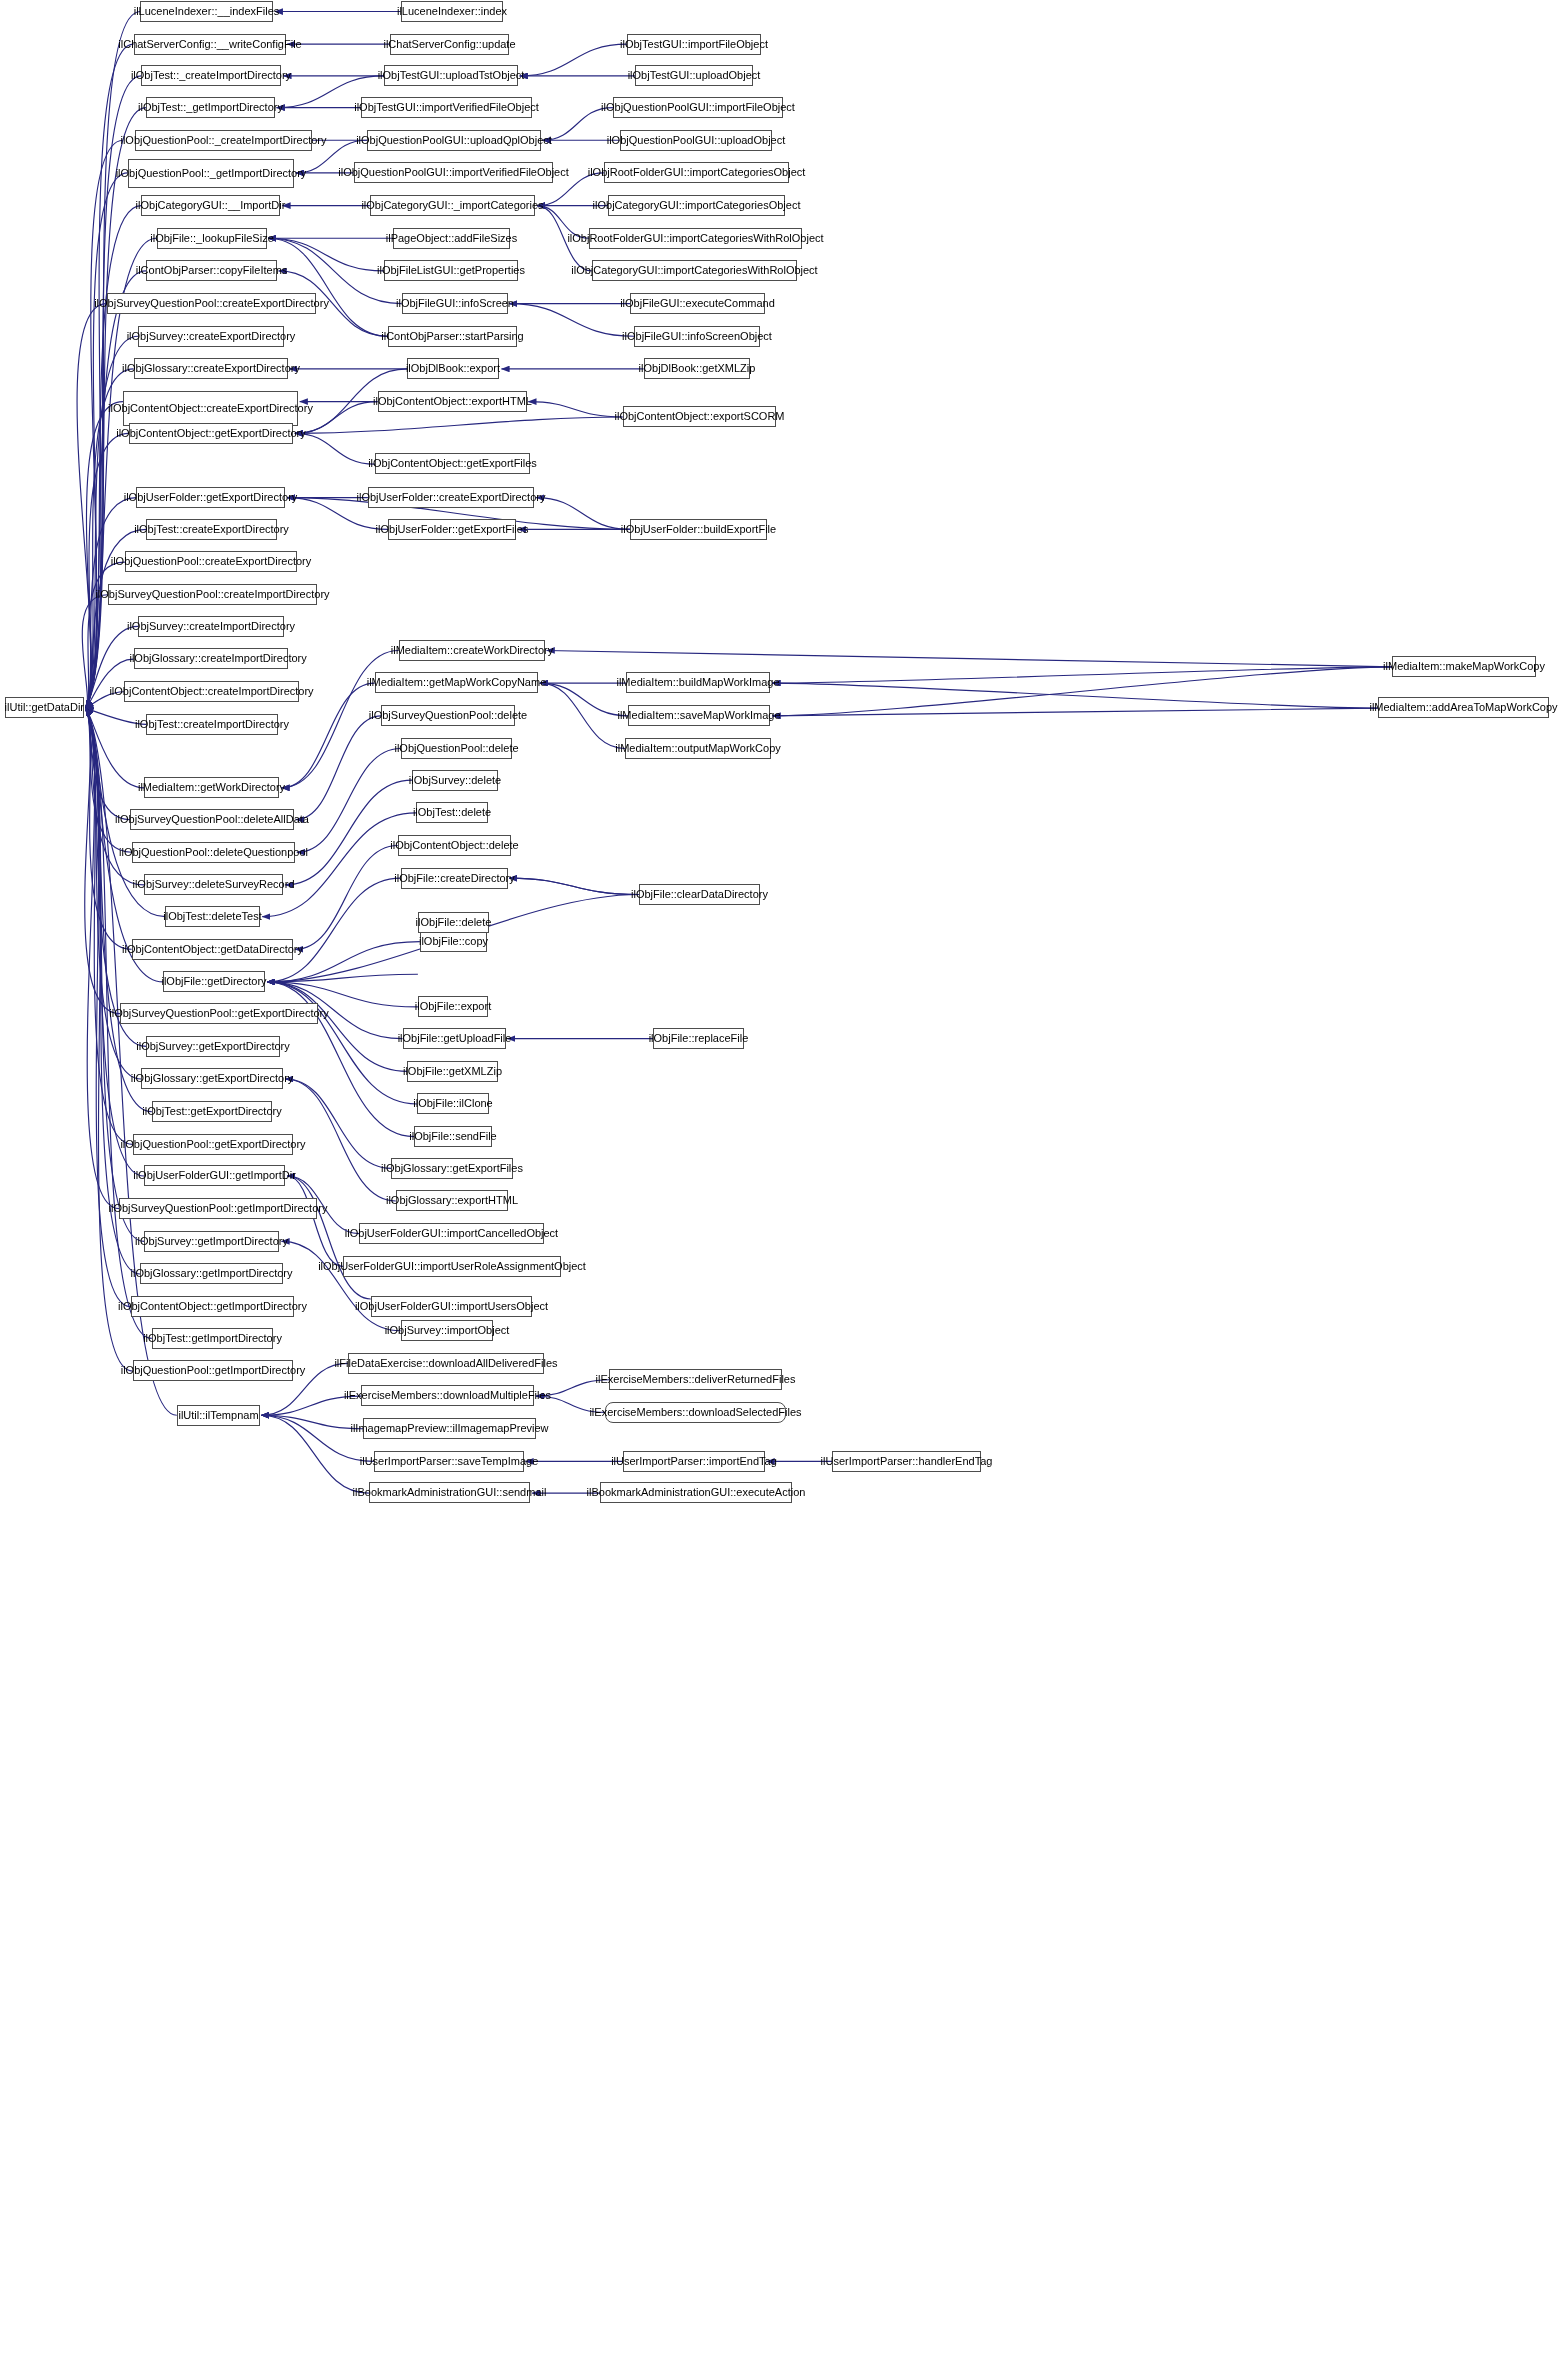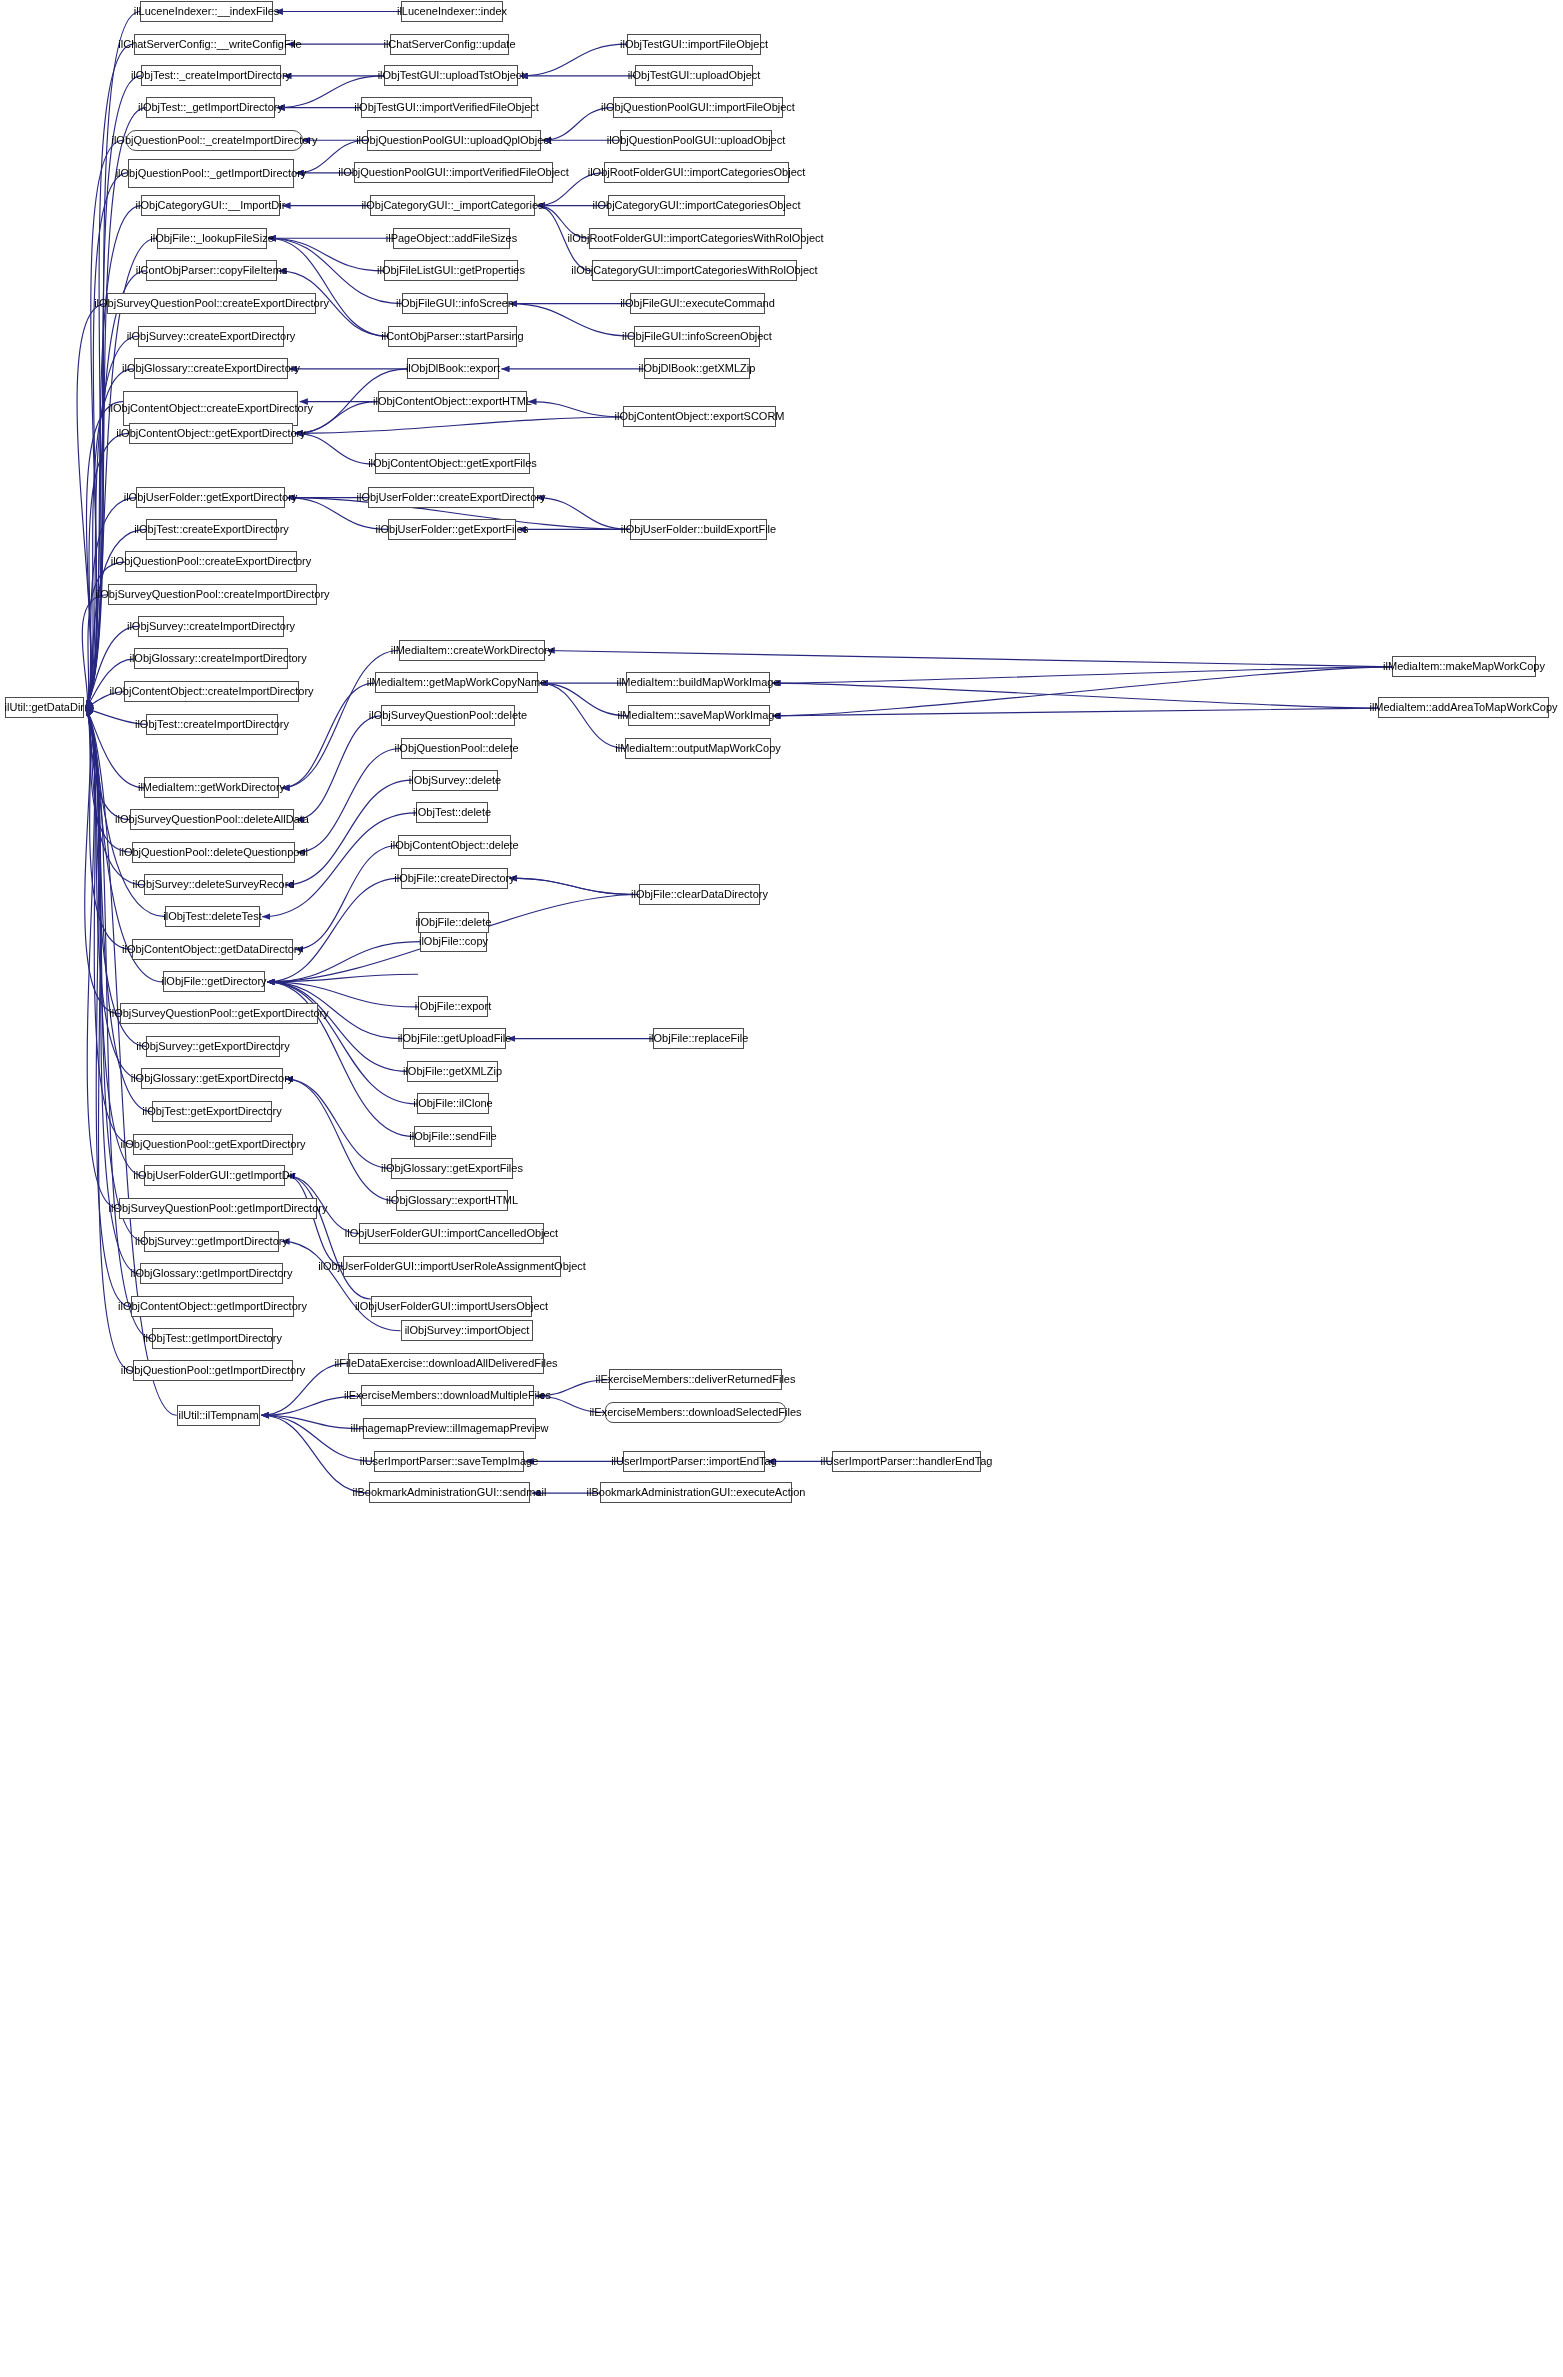--- a/index.html
+++ b/index.html
@@ -167,21 +167,21 @@
         <path d="M648,1521 L547,1521"></path>
         <path d="M866,1521 L798,1521"></path>
         <path d="M625,1554 L554,1554"></path>
       </g>
   </svg>
 <div class="node root" style="left: 4.8px; top: 697px; width: 79px; height: 21px;">ilUtil::getDataDir</div>
     <div class="node" style="left: 140px; top: 1px; width: 133px; height: 21px;">ilLuceneIndexer::__indexFiles</div>
     <div class="node" style="left: 134px; top: 34px; width: 152px; height: 21px;">ilChatServerConfig::__writeConfigFile</div>
     <div class="node" style="left: 141px; top: 65px; width: 140px; height: 21px;">ilObjTest::_createImportDirectory</div>
     <div class="node" style="left: 146px; top: 97px; width: 129px; height: 21px;">ilObjTest::_getImportDirectory</div>
-    <div class="node" style="left: 126px; top: 130px; width: 177px; height: 21px; border-radius: 10px;">ilObjQuestionPool::_createImportDirectory</div>
+    <div class="node" style="left: 135px; top: 130px; width: 177px; height: 21px;">ilObjQuestionPool::_createImportDirectory</div>
     <div class="node" style="left: 128px; top: 150px; width: 166px; height: 29px; margin-top: 9px;">ilObjQuestionPool::_getImportDirectory</div>
     <div class="node" style="left: 141px; top: 195px; width: 139px; height: 21px;">ilObjCategoryGUI::__ImportDir</div>
     <div class="node" style="left: 157px; top: 228px; width: 110px; height: 21px;">ilObjFile::_lookupFileSize</div>
     <div class="node" style="left: 146px; top: 260px; width: 131px; height: 21px;">ilContObjParser::copyFileItems</div>
     <div class="node" style="left: 107px; top: 293px; width: 209px; height: 21px;">ilObjSurveyQuestionPool::createExportDirectory</div>
     <div class="node" style="left: 138px; top: 326px; width: 146px; height: 21px;">ilObjSurvey::createExportDirectory</div>
     <div class="node" style="left: 134px; top: 358px; width: 154px; height: 21px;">ilObjGlossary::createExportDirectory</div>
     <div class="node" style="left: 123px; top: 391px; width: 175px; height: 35px;">ilObjContentObject::createExportDirectory</div>
     <div class="node" style="left: 129px; top: 423px; width: 164px; height: 21px;">ilObjContentObject::getExportDirectory</div>
     <div class="node" style="left: 136px; top: 487px; width: 149px; height: 21px;">ilObjUserFolder::getExportDirectory</div>
@@ -241,21 +241,21 @@
     <div class="node" style="left: 418px; top: 996px; width: 70px; height: 21px;">ilObjFile::export</div>
     <div class="node" style="left: 403px; top: 1028px; width: 103px; height: 21px;">ilObjFile::getUploadFile</div>
     <div class="node" style="left: 407px; top: 1061px; width: 91px; height: 21px;">ilObjFile::getXMLZip</div>
     <div class="node" style="left: 417px; top: 1093px; width: 72px; height: 21px;">ilObjFile::ilClone</div>
     <div class="node" style="left: 414px; top: 1126px; width: 78px; height: 21px;">ilObjFile::sendFile</div>
     <div class="node" style="left: 391px; top: 1158px; width: 122px; height: 21px;">ilObjGlossary::getExportFiles</div>
     <div class="node" style="left: 396px; top: 1190px; width: 112px; height: 21px;">ilObjGlossary::exportHTML</div>
     <div class="node" style="left: 359px; top: 1223px; width: 185px; height: 21px;">ilObjUserFolderGUI::importCancelledObject</div>
     <div class="node" style="left: 343px; top: 1256px; width: 218px; height: 21px;">ilObjUserFolderGUI::importUserRoleAssignmentObject</div>
     <div class="node" style="left: 371px; top: 1288px; width: 161px; height: 21px; margin-top: 8px;">ilObjUserFolderGUI::importUsersObject</div>
-    <div class="node" style="left: 401px; top: 1320px; width: 132px; height: 21px;">ilObjSurvey::importObject</div>
+    <div class="node" style="left: 401px; top: 1320px; width: 92px; height: 21px;">ilObjSurvey::importObject</div>
     <div class="node" style="left: 348px; top: 1353px; width: 196px; height: 21px;">ilFileDataExercise::downloadAllDeliveredFiles</div>
     <div class="node" style="left: 361px; top: 1385px; width: 173px; height: 21px;">ilExerciseMembers::downloadMultipleFiles</div>
     <div class="node" style="left: 363px; top: 1418px; width: 173px; height: 21px;">ilImagemapPreview::ilImagemapPreview</div>
     <div class="node" style="left: 374px; top: 1451px; width: 150px; height: 21px;">ilUserImportParser::saveTempImage</div>
     <div class="node" style="left: 369px; top: 1482px; width: 161px; height: 21px;">ilBookmarkAdministrationGUI::sendmail</div>
     <div class="node" style="left: 627px; top: 34px; width: 134px; height: 21px;">ilObjTestGUI::importFileObject</div>
     <div class="node" style="left: 635px; top: 65px; width: 118px; height: 21px;">ilObjTestGUI::uploadObject</div>
     <div class="node" style="left: 613px; top: 97px; width: 170px; height: 21px;">ilObjQuestionPoolGUI::importFileObject</div>
     <div class="node" style="left: 620px; top: 130px; width: 152px; height: 21px;">ilObjQuestionPoolGUI::uploadObject</div>
     <div class="node" style="left: 604px; top: 162px; width: 185px; height: 21px;">ilObjRootFolderGUI::importCategoriesObject</div>

